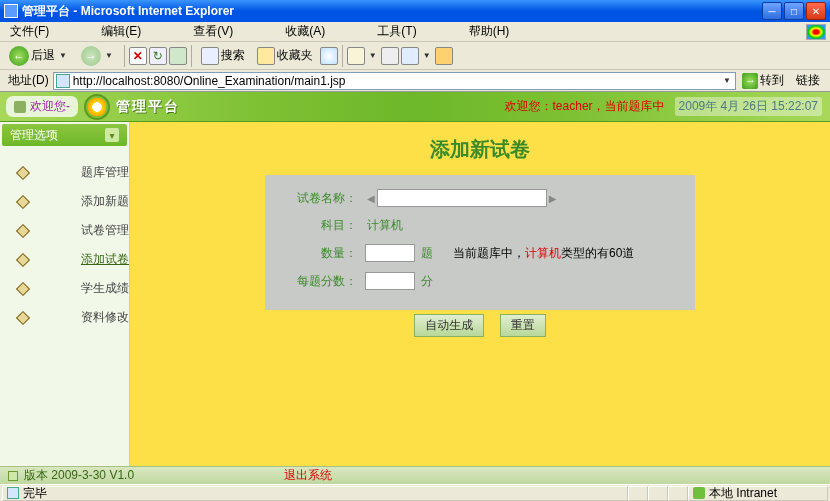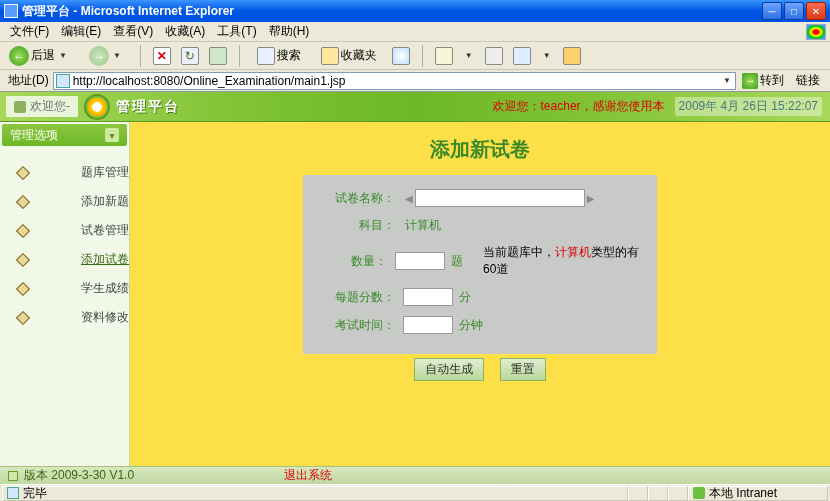--- a/index.html
+++ b/index.html
@@ -3,24 +3,24 @@
 <meta charset="utf-8">
 <style>
 * { margin: 0; padding: 0; box-sizing: border-box; font-family: "SimSun", Arial, sans-serif; }
 body { width: 830px; height: 501px; background: #ece9d8; font-size: 12px; overflow: hidden; }
 .titlebar { height: 22px; background: linear-gradient(to bottom, #3a95ff 0%, #0054e3 50%, #0054e3 100%); color: #fff; display: flex; align-items: center; padding: 0 4px; }
 .titlebar .ico { width: 14px; height: 14px; background: #5b9dff; border: 1px solid #fff; margin-right: 4px; }
 .titlebar .title { flex: 1; font-weight: bold; font-size: 12px; }
 .titlebar .win-btns { display: flex; gap: 2px; }
 .titlebar .win-btn { width: 20px; height: 18px; background: linear-gradient(#6fa3ff,#2c6fe0); border: 1px solid #0a3c9e; border-radius: 2px; color: #fff; font-size: 10px; display:flex; align-items:center; justify-content:center; }
 .titlebar .win-btn.close { background: linear-gradient(#ff6a4f,#d83b16); border-color:#a02000; }
-.menubar { height: 20px; background: #ece9d8; display: flex; align-items: center; padding: 0 4px; border-bottom: 1px solid #cac6b8; }
+.menubar { height: 20px; background: #ece9d8; display: flex; align-items: center; padding: 0 4px; border-bottom: 1px solid #cac6b8; gap: 40px; }
 .menubar span { padding: 2px 6px; }
 .menubar .flag { margin-left: auto; width: 20px; height: 16px; background: radial-gradient(#ff0000 20%, #ffff00 40%, #00cc00 60%, #3399ff 80%); border:1px solid #aaa; }
-.toolbar { height: 28px; background: #ece9d8; display: flex; align-items: center; padding: 0 4px; border-bottom: 1px solid #cac6b8; gap: 10px; }
+.toolbar { height: 28px; background: #ece9d8; display: flex; align-items: center; padding: 0 4px; border-bottom: 1px solid #cac6b8; gap: 2px; }
 .tb-btn { display: flex; align-items: center; gap: 2px; padding: 2px 4px; border: 1px solid transparent; border-radius: 2px; }
 .tb-ico { width: 20px; height: 20px; border-radius: 50%; display:inline-block; }
 .back-ico { background: radial-gradient(#9dde5c,#3a9d1a); position:relative; }
 .back-ico::after{content:"←";position:absolute;color:#fff;font-size:12px;left:4px;top:2px;}
 .fwd-ico { background: radial-gradient(#cce5c0,#9ac88a); position:relative;}
 .fwd-ico::after{content:"→";position:absolute;color:#fff;font-size:12px;left:4px;top:2px;}
 .sep { width:1px; height:22px; background:#b0ada0; margin:0 2px; }
 .sm-ico { width:18px; height:18px; display:inline-block; border:1px solid #888; border-radius:2px; }
 .x-ico { background:#fff; color:#d00; text-align:center; line-height:16px; font-weight:bold;}
 .rf-ico { background:#eef; color:#3a7c1a; text-align:center; line-height:16px;}
@@ -34,37 +34,37 @@
 .msg-ico{background:#ffd070;}
 .addrbar { height: 22px; background: #ece9d8; display: flex; align-items: center; padding: 0 4px; border-bottom: 1px solid #919b9c; }
 .addrbar .lbl { padding: 0 4px; }
 .addrbar .url { flex:1; display:flex; align-items:center; background:#fff; border:1px solid #7f9db9; height:18px; padding:0 2px;justify-content:space-between; }
 .addrbar .url-ico { width:14px; height:14px; background:#d4e6ff; border:1px solid #4a8; margin-right:3px;}
 .addrbar .go { display:flex; align-items:center; gap:2px; padding:0 6px; }
 .addrbar .go-ico { width:16px; height:16px; background:radial-gradient(#9dde5c,#3a9d1a); border-radius:2px; position:relative;}
 .addrbar .go-ico::after{content:"→";color:#fff;position:absolute;left:3px;top:0;font-size:11px;}
 .addrbar .links{padding:0 6px;}
 .banner { height: 30px; background: linear-gradient(to right, #a8d85a 0%, #7fc234 30%, #6db828 50%, #7fc234 70%, #a8d85a 100%); display: flex; align-items: center; position:relative; border-bottom:1px solid #5a9a20;}
-.banner .welcome { background:#e8f5d8; border-radius:1px; padding:2px 8px; margin-left:6px; color:#737373; font-size:12px; display:flex; align-items:center; gap:4px;}
+.banner .welcome { background:#e8f5d8; border-radius:7px; padding:2px 8px; margin-left:6px; color:#a21caf; font-size:12px; display:flex; align-items:center; gap:4px;}
 .banner .logo { width:26px;height:26px;border-radius:50%;background:radial-gradient(#fff 30%,#ffd800 31%,#ffa500 60%,#7fc234 61%); margin-left:6px; border:2px solid #5a9a20;}
 .banner .brand { margin-left:6px; color:#fff; font-weight:bold; font-size:14px; text-shadow:1px 1px #4a7a18; letter-spacing:2px;}
 .banner .right { margin-left:auto; margin-right:8px; font-size:12px; display:flex; align-items:center; gap:10px;}
 .banner .user { color:#d00; }
 .banner .clock { color:#4a7a80; background:rgba(255,255,255,0.4); padding:1px 4px; border-radius:2px;}
 .body-area { display:flex; height: 344px; }
 .sidebar { width:130px; background:#f1f8e8; border-right:1px solid #c0d8a0; display:flex; flex-direction:column;}
 .side-head { height:22px; background:linear-gradient(#8cc63f,#6db828); color:#fff; display:flex; align-items:center; padding:0 8px; margin:2px; border-radius:2px; justify-content:space-between;}
 .side-head .exp{width:14px;height:14px;background:#cdeaa0;border-radius:2px;display:flex;align-items:center;justify-content:center;color:#5a8a20;font-size:10px;}
 .nav-list { padding:10px 0 0 18px; }
 .nav-item { display:flex; align-items:center; gap:12px; padding:6px 0; color:#444; cursor:pointer;justify-content:space-between;}
 .nav-item .pin{width:10px;height:10px;border:1px solid #7a6018;background:#e8d898;transform:rotate(45deg);}
 .nav-item.active { color:#3a6618; text-decoration:underline;}
 .content { flex:1; background:#fde047; position:relative; padding:14px 0 0 0;}
 .page-title { text-align:center; color:#3a8a2a; font-size:20px; font-family:"KaiTi","SimSun"; font-weight:bold; margin-bottom:12px;}
-.form-panel { background:#c8cac7; margin:0 auto; width:354px; padding:14px 10px 10px 10px;}
+.form-panel { background:#c8cac7; margin:0 auto; width:430px; padding:14px 10px 10px 10px;}
 .frow { display:flex; align-items:center; margin-bottom:10px; }
 .flabel { width:90px; text-align:right; color:#3a8a2a; padding-right:8px; font-size:12px;}
 .finput { height:18px; border:1px solid #999; background:#fff; padding:0 2px; font-size:12px;}
 .w200{width:170px;} .w60{width:50px;}
 .fstatic { color:#3a8a2a; font-size:12px; padding-left:2px;}
 .fhint { margin-left:20px; font-size:12px;}
 .fhint .r{color:#d00;}
 .btns { text-align:center; margin-top:4px;}
 .btn { display:inline-block; background:linear-gradient(#e0eed0,#b8d898); border:1px solid #8ab060; padding:2px 10px; font-size:12px; color:#333; margin:0 6px; cursor:pointer;}
 .arrow-l,.arrow-r{color:#888;font-size:10px;padding:0 2px;}
@@ -150,21 +150,21 @@
 
 <div class="banner">
   <div class="welcome">
     <span style="width:12px;height:12px;background:#8ab060;border-radius:2px;display:inline-block;"></span>
     <span>欢迎您-</span>
   </div>
   <div class="logo"></div>
   <div class="brand">管理平台</div>
   <div class="right">
     <span class="user">
-      <span>欢迎您：</span><span>teacher</span><span>，感谢您使用本</span>
+      <span>欢迎您：</span><span>teacher</span><span>，当前题库中</span>
     </span>
     <span class="clock">2009年 4月 26日 15:22:07</span>
   </div>
 </div>
 
 <div class="body-area">
   <div class="sidebar">
     <div class="side-head">
       <span>管理选项</span>
       <span class="exp">▾</span>
@@ -216,25 +216,20 @@
         <span class="fstatic" style="margin-left:4px;">题</span>
         <span class="fhint">
           <span>当前题库中，</span><span class="r">计算机</span><span>类型的有60道</span>
         </span>
       </div>
       <div class="frow">
         <div class="flabel">每题分数：</div>
         <input class="finput w60" value="" style="">
         <span class="fstatic" style="margin-left:4px;">分</span>
       </div>
-      <div class="frow">
-        <div class="flabel">考试时间：</div>
-        <input class="finput w60" value="" style="">
-        <span class="fstatic" style="margin-left:4px;">分钟</span>
-      </div>
     </div>
     <div class="btns">
       <span class="btn">自动生成</span>
       <span class="btn">重置</span>
     </div>
   </div>
 </div>
 
 <div class="ftr">
   <span class="sq"></span>

